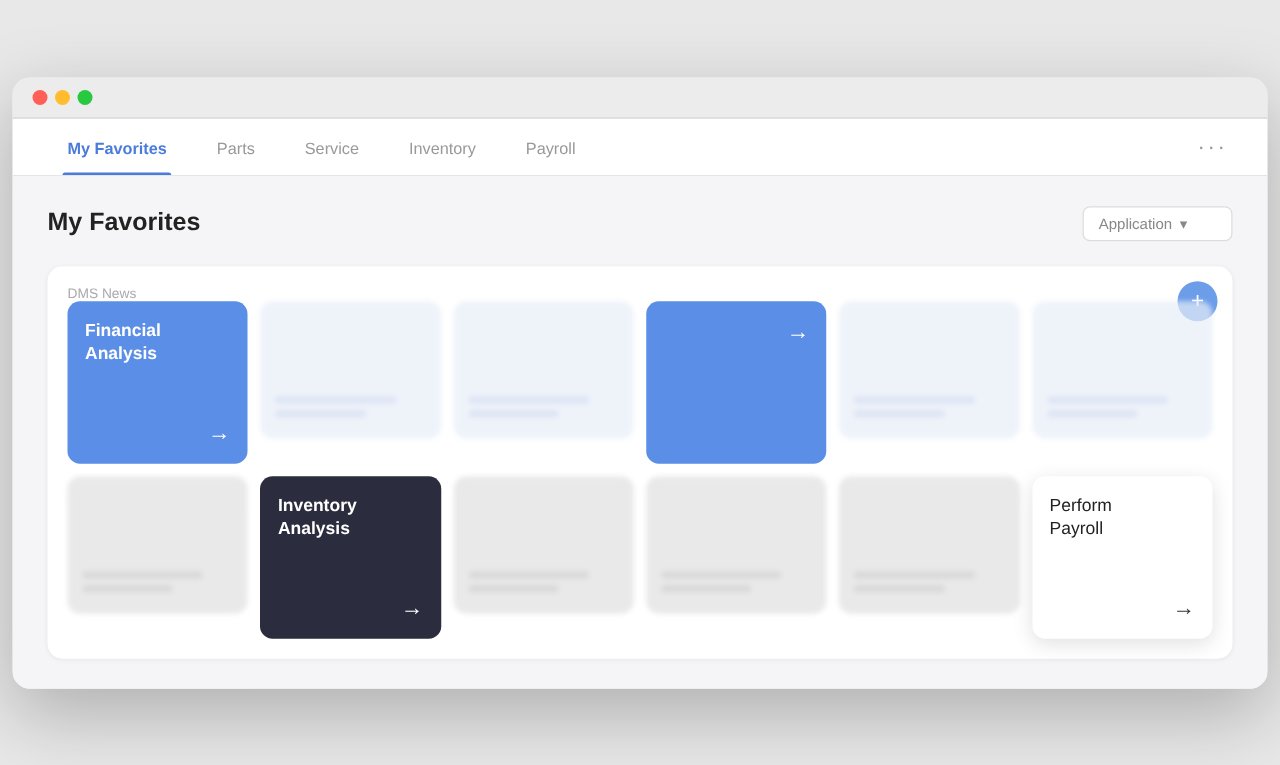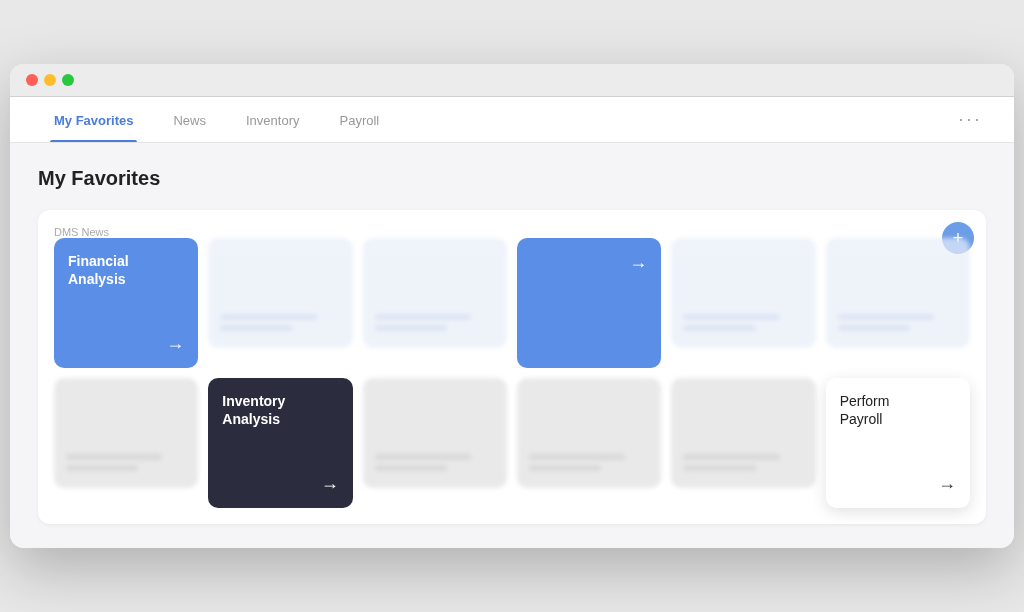--- a/index.html
+++ b/index.html
@@ -293,36 +293,43 @@
       <div class="traffic-light tl-green"></div>
     </div>
   </div>
 
   <div class="app-header">
     <div class="nav-tabs">
       <div class="nav-tab active">
         <span>My Favorites</span>
       </div>
       <div class="nav-tab">
-        <span>News</span>
+        <span>Parts</span>
+      </div>
+      <div class="nav-tab">
+        <span>Service</span>
       </div>
       <div class="nav-tab">
         <span>Inventory</span>
       </div>
       <div class="nav-tab">
         <span>Payroll</span>
       </div>
     </div>
     <div class="nav-more">···</div>
   </div>
 
   <div class="page-content">
 
     <div class="page-header">
       <h1 class="page-title">My Favorites</h1>
+      <div class="application-select">
+        <span>Application</span>
+        <span>▾</span>
+      </div>
     </div>
 
     <div class="card-section">
       <div class="section-label">DMS News</div>
       <div class="add-btn">+</div>
 
       <div class="cards-grid">
 
         <div class="card-blue">
           <div class="card-title">Financial<br>Analysis</div>

